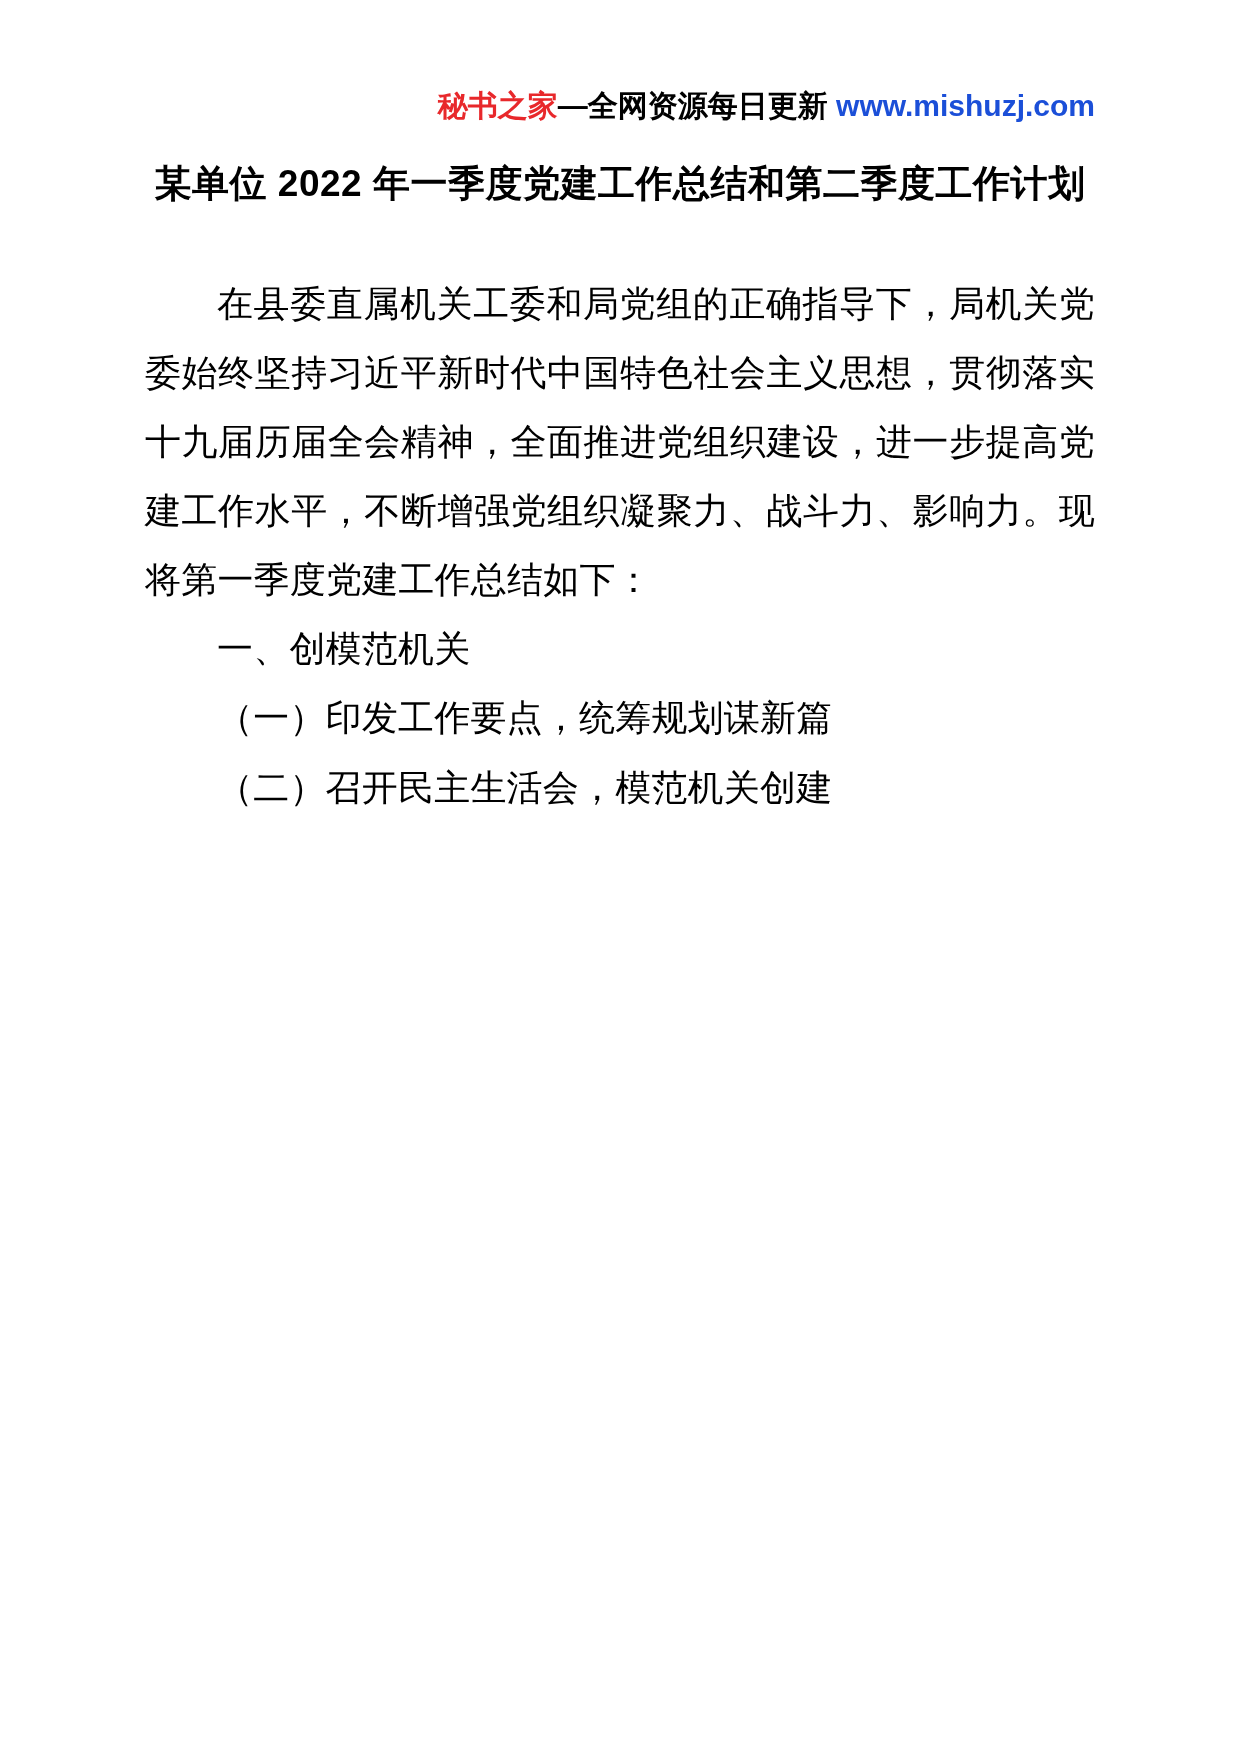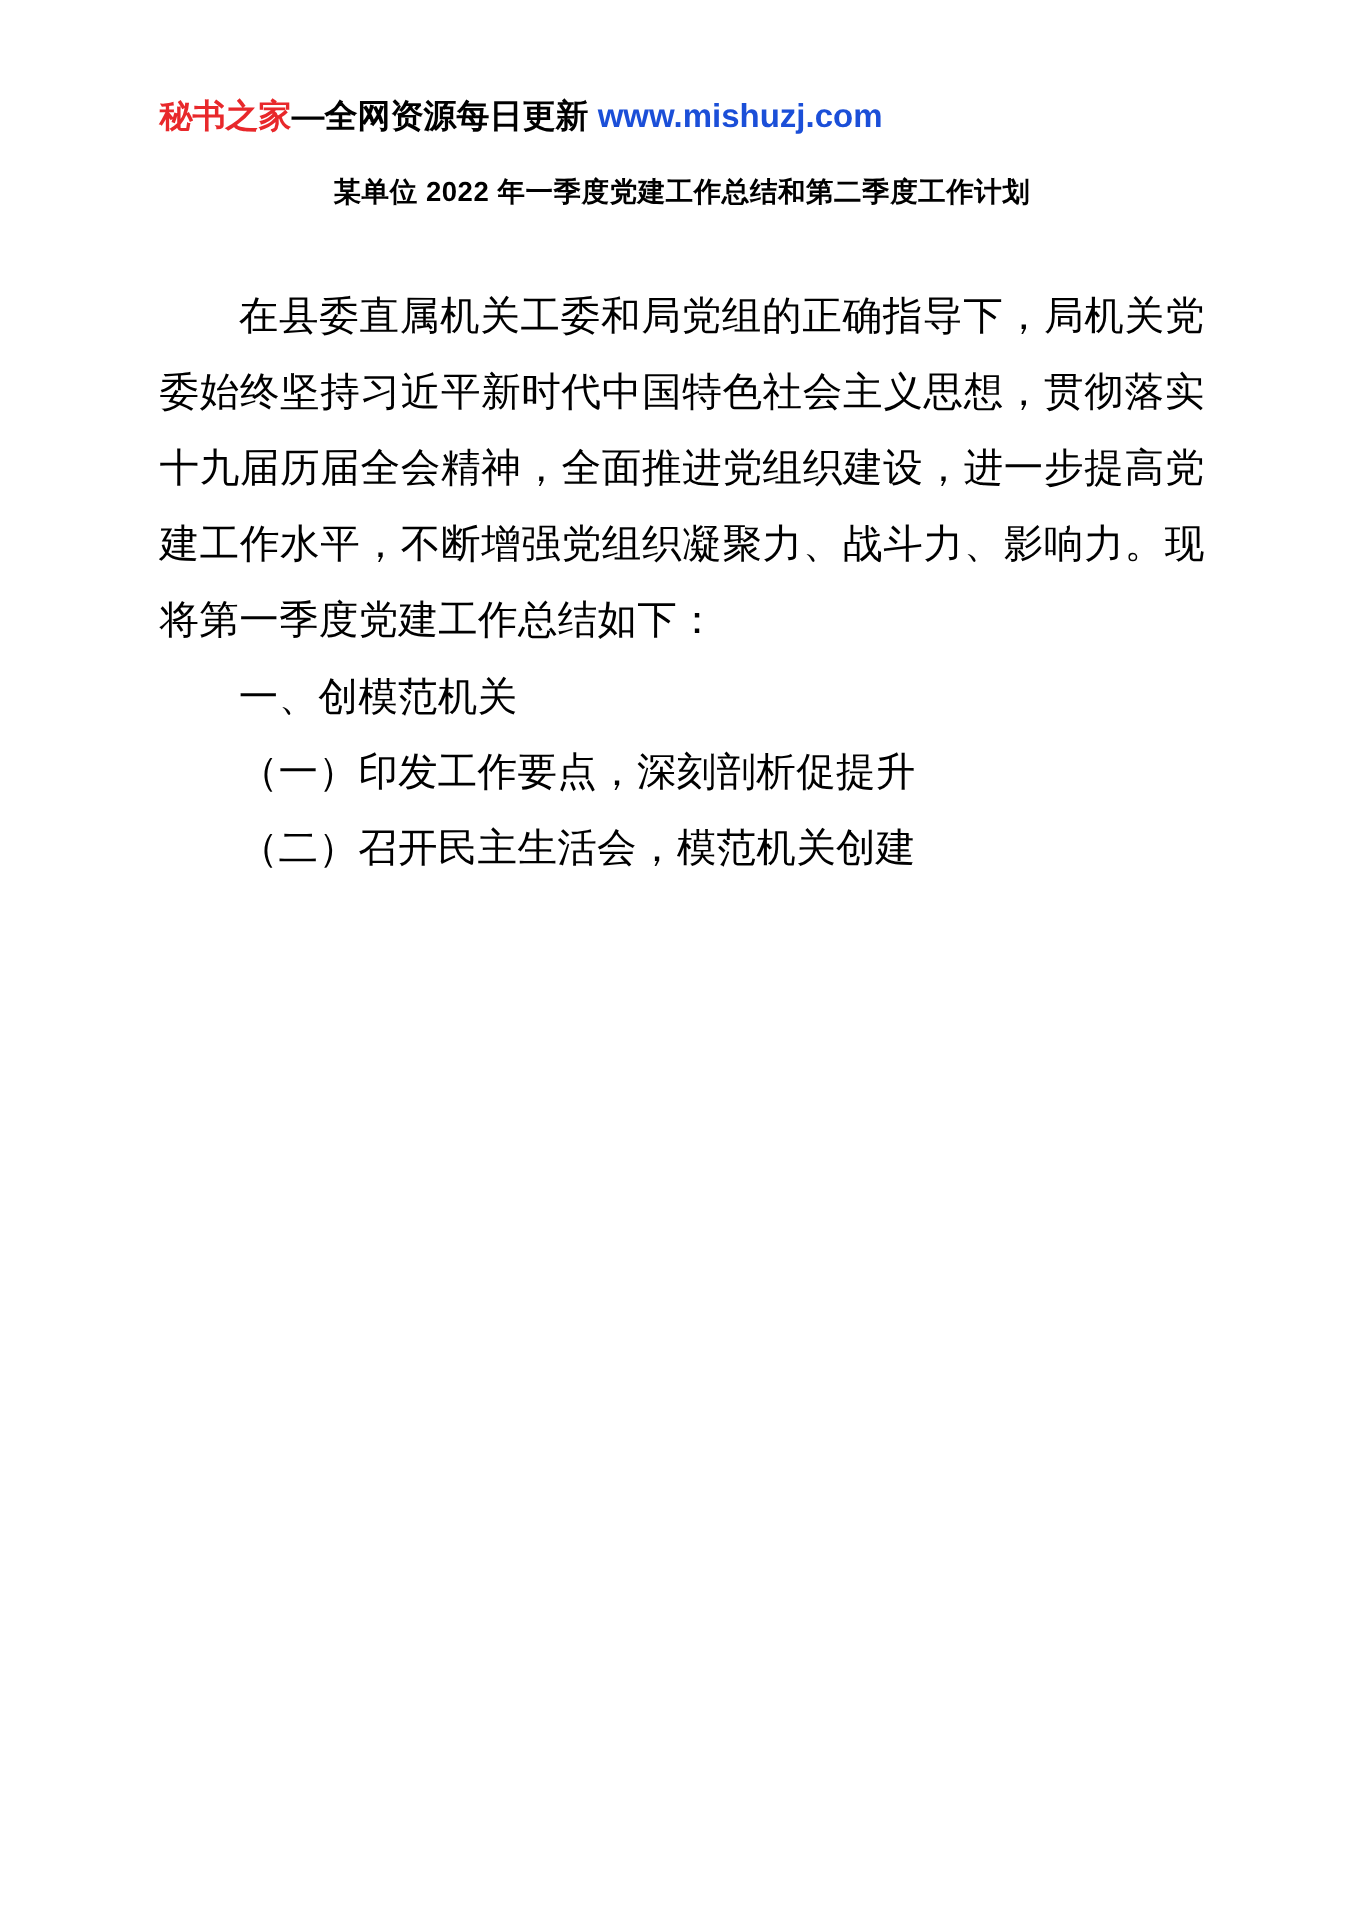--- a/index.html
+++ b/index.html
@@ -22,30 +22,30 @@
     padding: 0 145px;
     position: relative;
   }
   .watermark {
     margin-top: 88px;
     font-family: "Liberation Sans", "DejaVu Sans", sans-serif;
     font-size: 30px;
     font-weight: bold;
     line-height: 1.2;
     white-space: nowrap;
-    text-align: left;
+    text-align: right;
   }
   .wm-brand { color: #e8282b; }
   .wm-mid { color: #000000; }
   .wm-url { color: #1b4fd8; }
 
   .doc-title {
     margin-top: 34px;
     font-family: "Liberation Sans", "DejaVu Sans", sans-serif;
-    font-size: 25px;
+    font-size: 37px;
     font-weight: bold;
     letter-spacing: 0.5px;
     text-align: center;
     line-height: 1.4;
     color: #000000;
   }
 
   .body-text {
     margin-top: 60px;
   }
@@ -70,17 +70,17 @@
 
   <div class="watermark">
     <span class="wm-brand">秘书之家</span><span class="wm-mid">—全网资源每日更新 </span><span class="wm-url">www.mishuzj.com</span>
   </div>
 
   <div class="doc-title">某单位 2022 年一季度党建工作总结和第二季度工作计划</div>
 
   <div class="body-text">
     <p class="para">在县委直属机关工委和局党组的正确指导下，局机关党委始终坚持习近平新时代中国特色社会主义思想，贯彻落实十九届历届全会精神，全面推进党组织建设，进一步提高党建工作水平，不断增强党组织凝聚力、战斗力、影响力。现将第一季度党建工作总结如下：</p>
     <p class="para">一、创模范机关</p>
-    <p class="para">（一）印发工作要点，深刻剖析促提升</p>
+    <p class="para">（一）印发工作要点，统筹规划谋新篇</p>
     <p class="para">（二）召开民主生活会，模范机关创建</p>
   </div>
 
 </div>
 
 </body></html>

